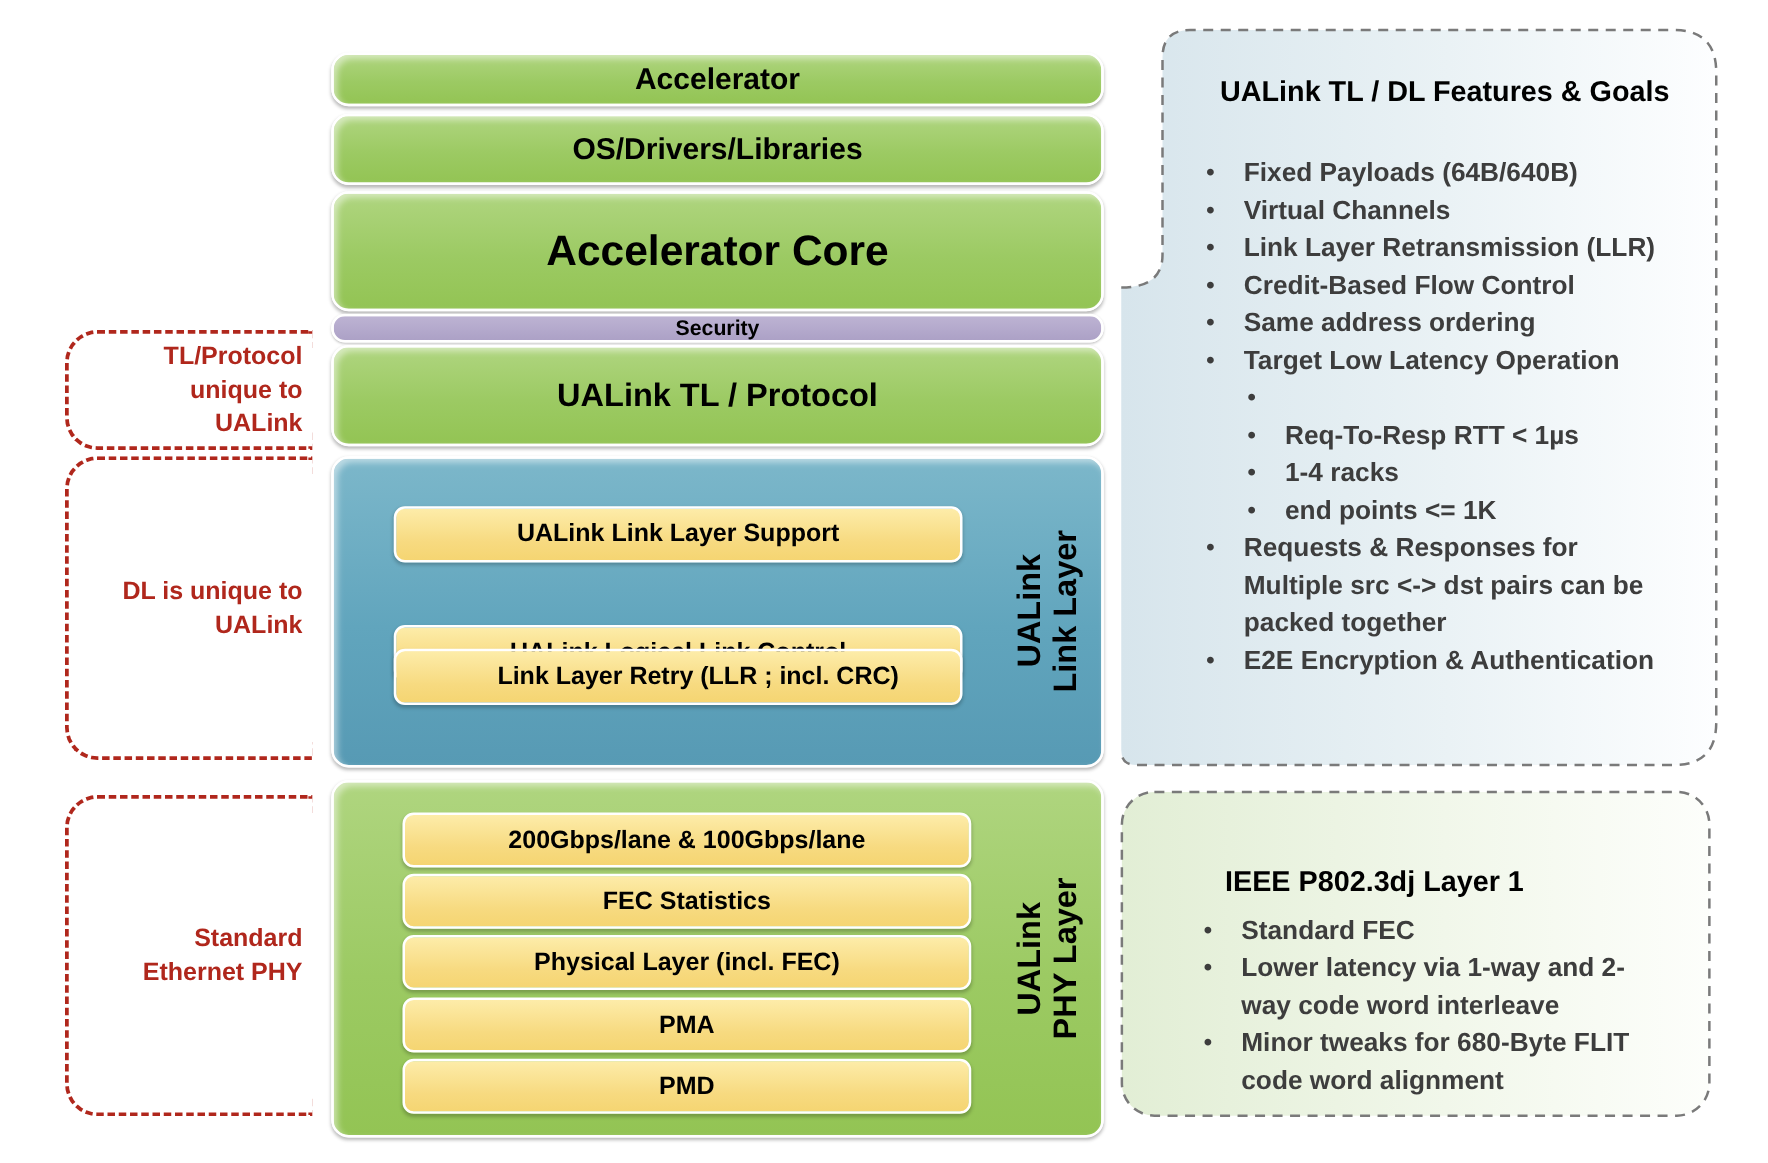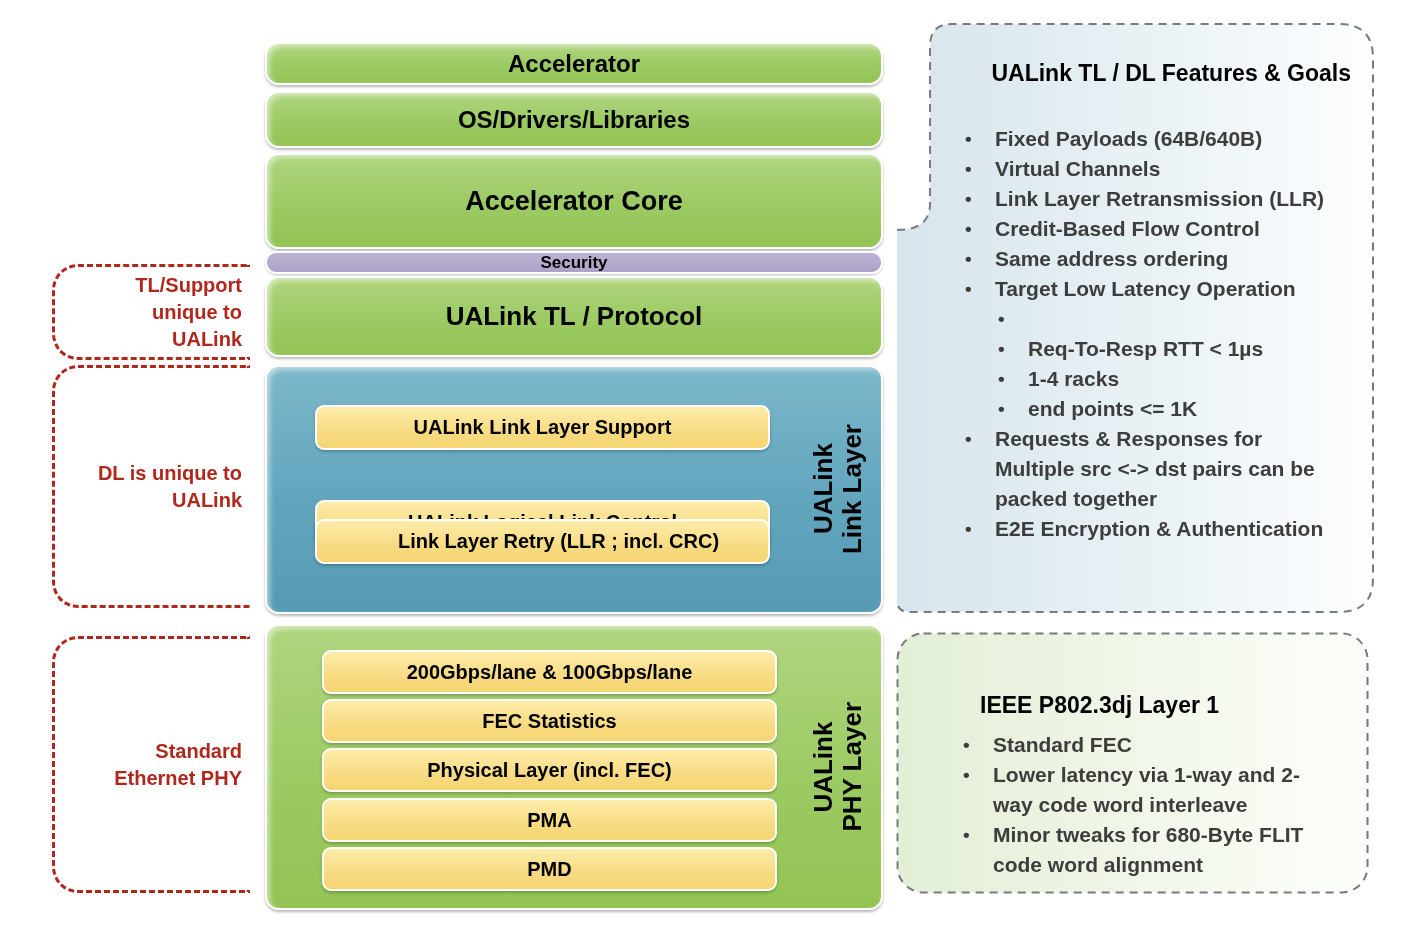--- a/index.html
+++ b/index.html
@@ -33,21 +33,21 @@
     display:flex;align-items:center;justify-content:center;
     border:2px solid #ffffff;border-radius:14px;
     color:#000;text-align:center;
     box-shadow:0 2px 3px rgba(0,0,0,.28), inset 3px 3px 5px rgba(255,255,255,.5);
   }
   .green{background:linear-gradient(180deg,#afd57f 0%,#9cca63 55%,#93c454 100%);}
   .blue{background:linear-gradient(180deg,#7cb7ca 0%,#61a5bd 55%,#579ab4 100%);}
   .purple{background:linear-gradient(180deg,#bdb3d3 0%,#aca1c6 100%);}
   .bx-app{top:42px;height:43px;font-size:24px;}
   .bx-os{top:91px;height:57px;font-size:24px;}
-  .bx-acc{top:153px;height:96px;font-size:27px;}
+  .bx-acc{top:153px;height:96px;font-size:34px;}
   .bx-sec{top:251px;height:23px;font-size:17px;border-radius:11px;box-shadow:0 1px 2px rgba(0,0,0,.25);}
   .bx-tl{top:276px;height:81px;font-size:26px;}
   .bx-dl{top:365px;height:249px;display:block;}
   .bx-phy{top:624px;height:286px;display:block;}
 
   .ybox{
     position:absolute;height:45px;width:455px;box-sizing:border-box;
     display:flex;align-items:center;justify-content:center;
     border:2px solid #fff;border-radius:9px;font-size:20px;color:#000;
     background:linear-gradient(180deg,#fdeca9 0%,#f7da80 65%,#f5d572 100%);
@@ -71,35 +71,35 @@
 
   
   .panel-svg{position:absolute;left:0;top:0;}
   .pnl-blue{left:895px;top:22px;width:480px;height:596px;}
   .pnl-green{left:896px;top:632px;width:473px;height:262px;}
 
   .pnl-content{position:absolute;color:#3d3d3d;}
   .pc-blue{left:62px;top:36px;width:394px;}
   .pc-green{left:64px;top:58px;width:384px;}
   .pnl-title{font-size:23px;line-height:30px;color:#000;}
-  .pc-blue .pnl-title{margin-left:4px;margin-bottom:36px;text-align:right;}
+  .pc-blue .pnl-title{margin-left:19px;margin-bottom:36px;}
   .pc-green .pnl-title{margin-left:20px;margin-bottom:10px;}
 
   .brow{display:flex;font-size:21px;line-height:30px;}
   .brow .dot{flex:0 0 30px;font-size:19px;}
   .brow .btxt{flex:1;white-space:pre-line;}
   .b1{padding-left:8px;}
   .b2{padding-left:41px;}
   .pc-green .b1{padding-left:3px;}
 </style>
 </head>
 <body>
 
 <div class="abs ann ann-tl">
-  <span>TL/Support unique to UALink</span>
+  <span>TL/Protocol unique to UALink</span>
 </div>
 <div class="abs ann ann-dl">
   <span>DL is unique to UALink</span>
 </div>
 <div class="abs ann ann-phy">
   <span>Standard Ethernet PHY</span>
 </div>
 
 <div class="abs bx green bx-app">
   <span>Accelerator</span>

